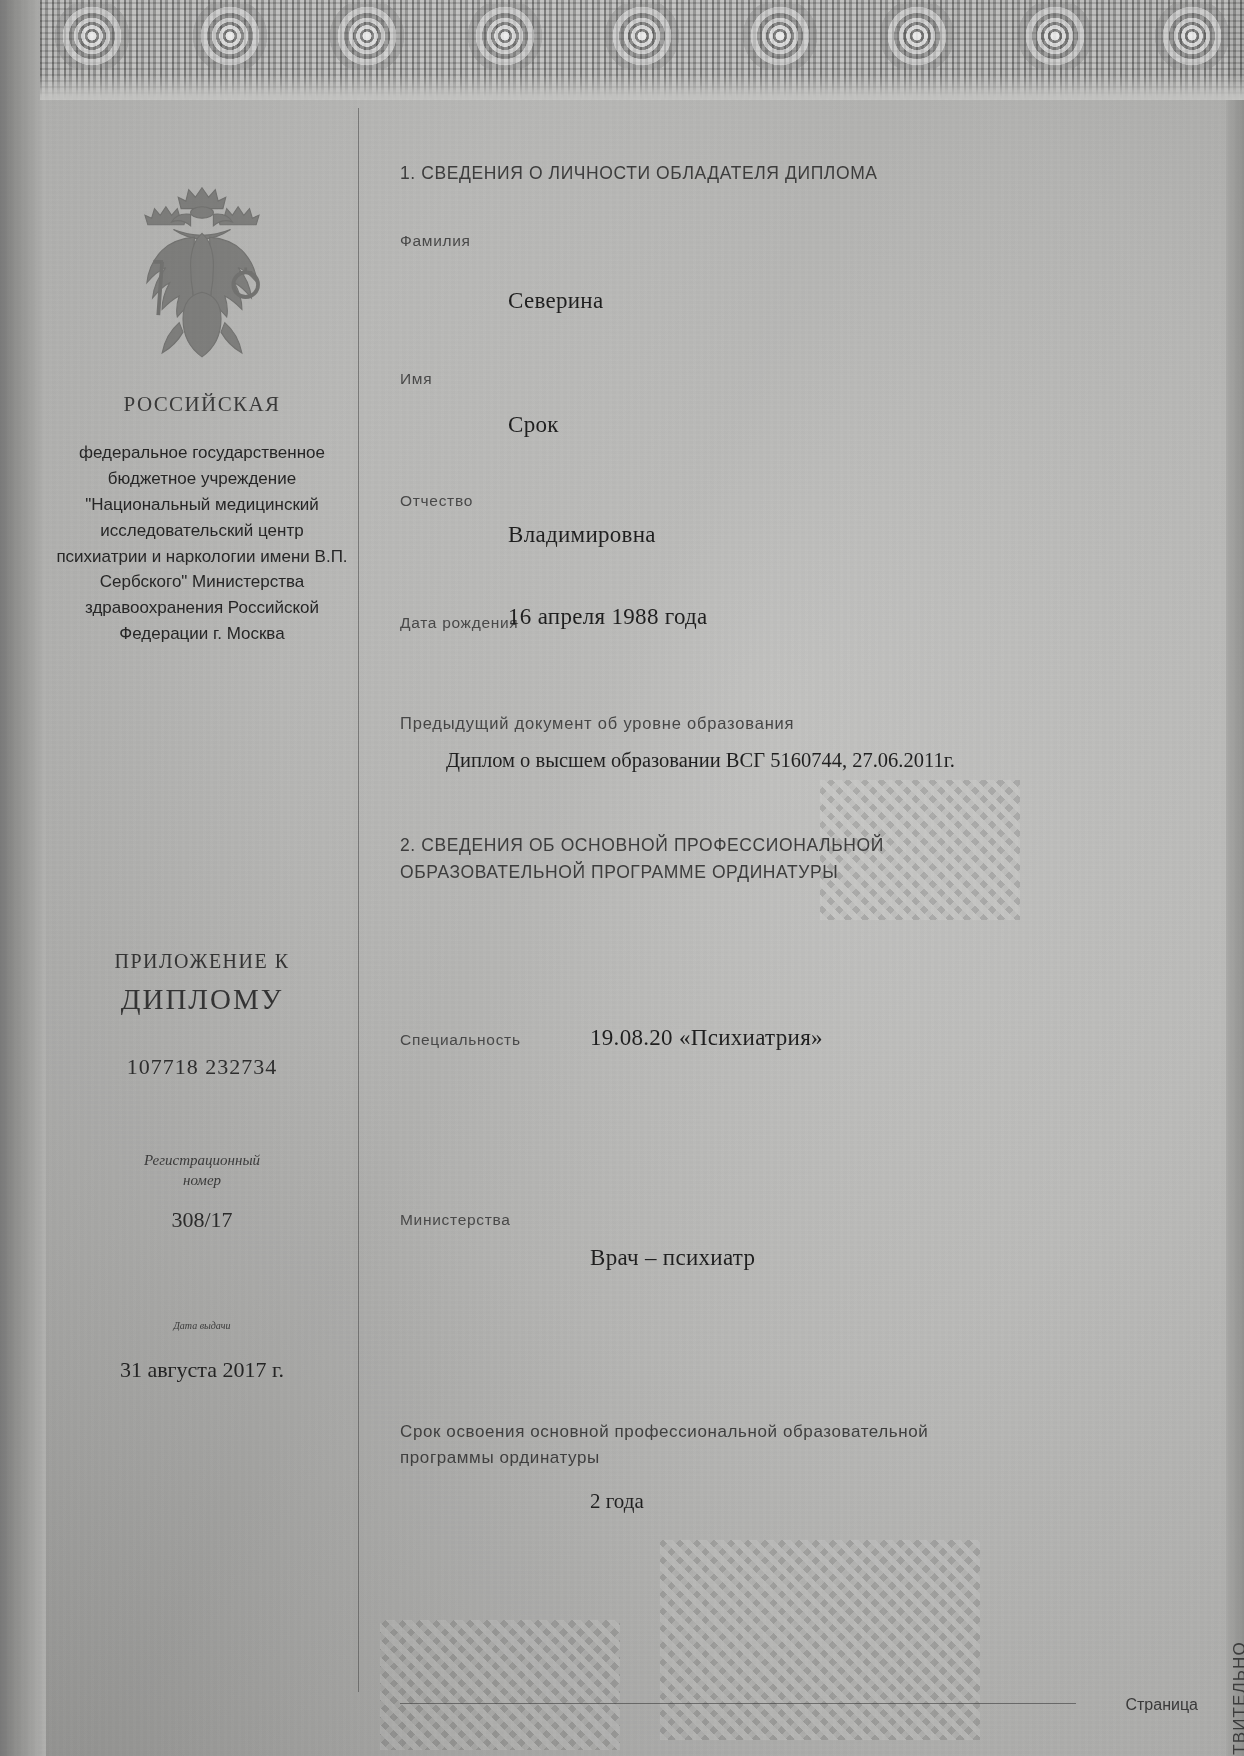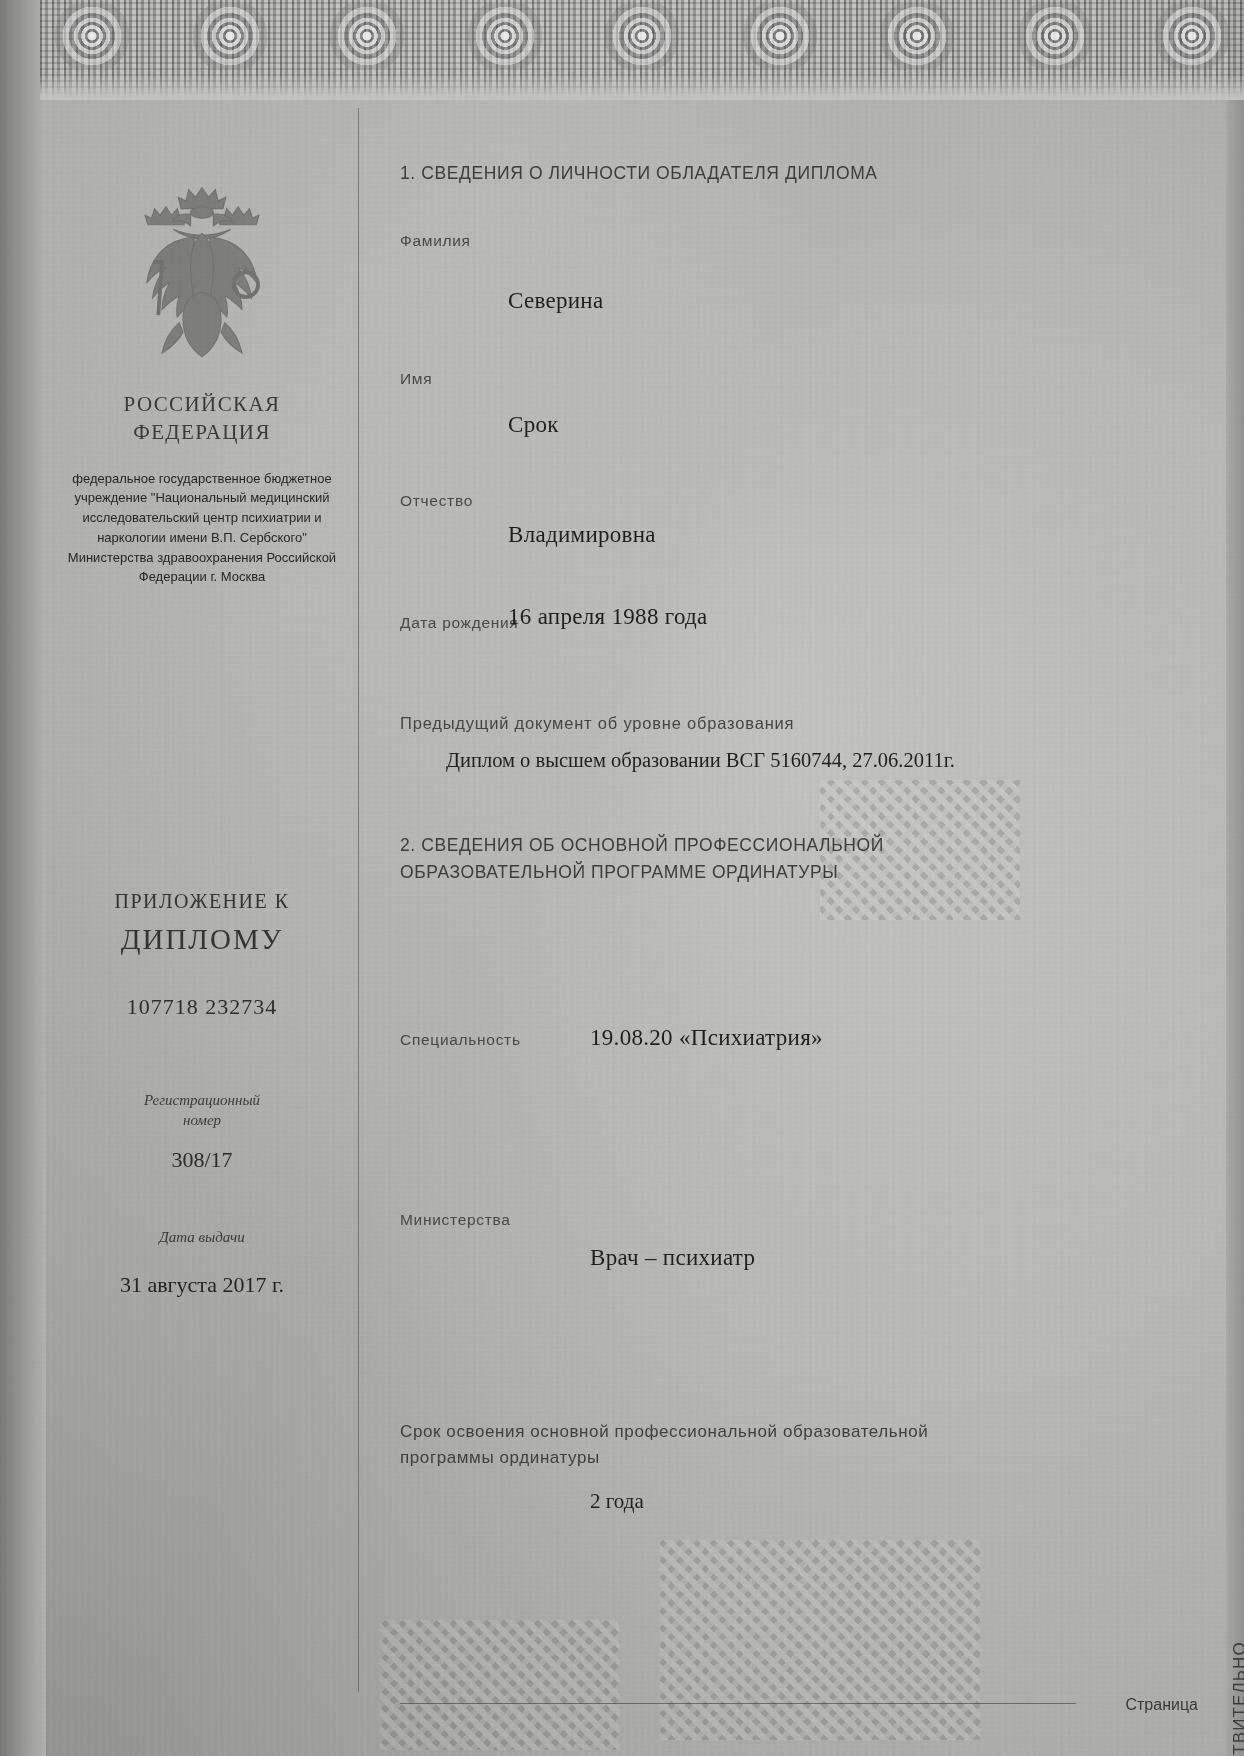--- a/index.html
+++ b/index.html
@@ -99,42 +99,42 @@
     position:relative; opacity:.62;
   }
   .emblem svg{ width:100%; height:100%; display:block; }
 
   .country{
     font-size:21px; letter-spacing:1.4px; line-height:1.35;
     color:#3a3a3a; margin-bottom:22px;
   }
   .institution{
     font-family:"Liberation Sans", sans-serif;
-    font-size:13px; line-height:1.52; color:#262626;
+    font-size:17px; line-height:1.52; color:#262626;
     padding:0 10px;
   }
 
   .appendix-title{
     margin-top:300px;
     font-size:20px; letter-spacing:1.5px; color:#343434; line-height:1.45;
   }
   .appendix-title .big{
     display:block; font-size:29px; letter-spacing:2px; margin-top:2px;
   }
   .blank-number{
     margin-top:34px; font-size:22px; letter-spacing:1px; color:#2e2e2e;
   }
   .reg-label{
     margin-top:70px; font-style:italic; font-size:15px; color:#3b3b3b; line-height:1.35;
   }
   .reg-value{
     margin-top:16px; font-size:22px; color:#2b2b2b;text-align:center;
   }
   .issue-label{
-    margin-top:56px; font-style:italic; font-size:15px; color:#3b3b3b;text-align:center;
+    margin-top:87px; font-style:italic; font-size:10px; color:#3b3b3b;text-align:center;
   }
   .issue-value{
     margin-top:26px; font-size:22px; color:#242424;
   }
 
   
   .section-head{
     font-family:"Liberation Sans", sans-serif;
     font-size:17.5px; letter-spacing:.6px; color:#3d3d3d; line-height:1.5;
   }
@@ -257,21 +257,20 @@
             <path d="M100 118 q-20 4 -20 28 q0 26 20 40 q20 -14 20 -40 q0 -24 -20 -28z"></path>
 
             <path d="M76 150 q-14 12 -18 32 q14 -8 22 -22z"></path>
             <path d="M124 150 q14 12 18 32 q-14 -8 -22 -22z"></path>
           </g>
         </svg>
       </div>
 
       <div class="country">
         <div>РОССИЙСКАЯ</div>
-        <div>ФЕДЕРАЦИЯ</div>
       </div>
 
       <div class="institution">федеральное государственное бюджетное учреждение "Национальный медицинский исследовательский центр психиатрии и наркологии имени В.П. Сербского" Министерства здравоохранения Российской Федерации г. Москва</div>
 
       <div class="appendix-title">
         <span>ПРИЛОЖЕНИЕ К</span>
         <span class="big">ДИПЛОМУ</span>
       </div>
 
       <div class="blank-number">107718 232734</div>

